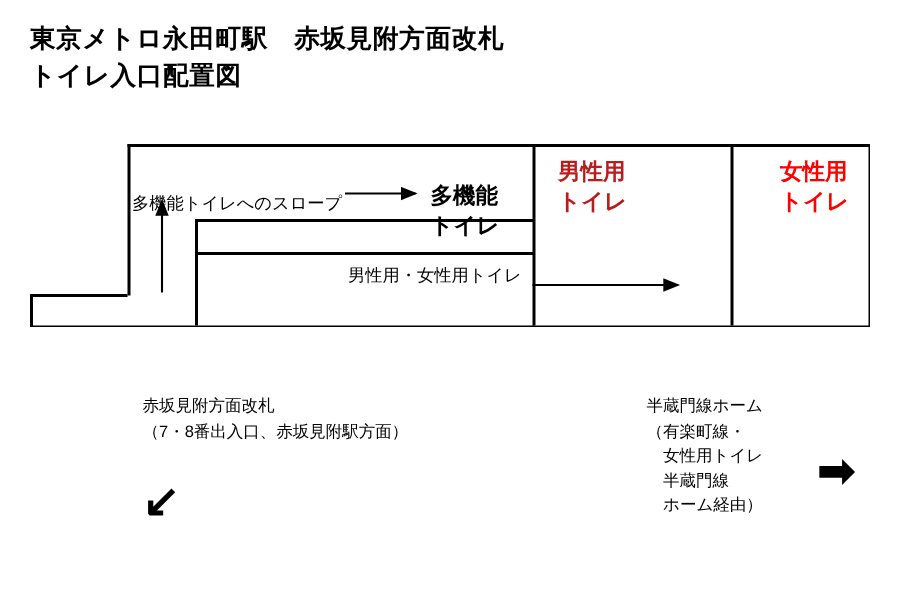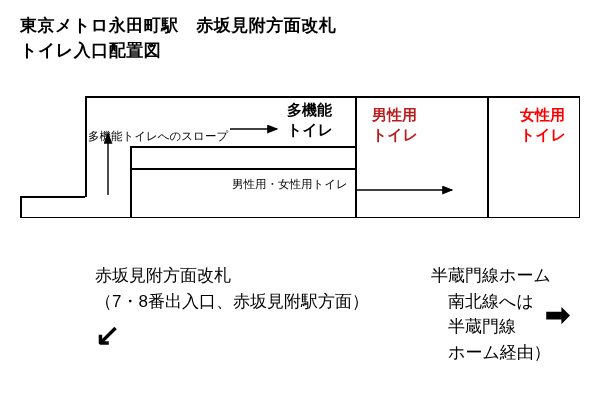--- a/index.html
+++ b/index.html
@@ -69,21 +69,21 @@
     left: 0;
     top: 0;
     width: 600px;
     height: 400px;
     pointer-events: none;
   }
 
   
   .dir-block {
     position: absolute;
-    font-size: 17px;
+    font-size: 11px;
     line-height: 1.5;
     white-space: nowrap;
   }
   .dir-block .dir-title { }
   .big-arrow {
     position: absolute;
     font-size: 30px;
     line-height: 1;
     font-weight: bold;
   }
@@ -124,21 +124,21 @@
       </marker>
     </defs>
 
     <line x1="108" y1="195" x2="108" y2="134" stroke="#000" stroke-width="1.4" marker-end="url(#ah)"></line>
 
     <line x1="230" y1="129" x2="277" y2="129" stroke="#000" stroke-width="1.4" marker-end="url(#ah)"></line>
 
     <line x1="355" y1="190" x2="452" y2="190" stroke="#000" stroke-width="1.4" marker-end="url(#ah)"></line>
   </svg>
 
-  <div class="room-label black" style="left:287px; top:100px;">
+  <div class="room-label black" style="left:287px; top:121px;">
     <div>多機能</div>
     <div>トイレ</div>
   </div>
   <div class="room-label blue" style="left:372px; top:105px;">
     <div>男性用</div>
     <div>トイレ</div>
   </div>
   <div class="room-label red" style="left:505px; top:105px;">
     <div>女性用</div>
     <div>トイレ</div>
@@ -148,19 +148,20 @@
   <div class="note" style="left:232px; top:176px;">男性用・女性用トイレ</div>
 
   <div class="dir-block" style="left:95px; top:263px;">
     <div class="dir-title">赤坂見附方面改札</div>
     <div>（7・8番出入口、赤坂見附駅方面）</div>
   </div>
   <div class="big-arrow" style="left:95px; top:320px;">↙</div>
 
   <div class="dir-block" style="left:431px; top:263px;">
     <div class="dir-title">半蔵門線ホーム</div>
-    <div>　南北線へは</div>
+    <div>（有楽町線・</div>
+    <div>　女性用トイレ</div>
     <div>　半蔵門線</div>
     <div>　ホーム経由）</div>
   </div>
   <div class="big-arrow" style="left:545px; top:300px;">➡</div>
 
 </div>
 
 </body></html>

